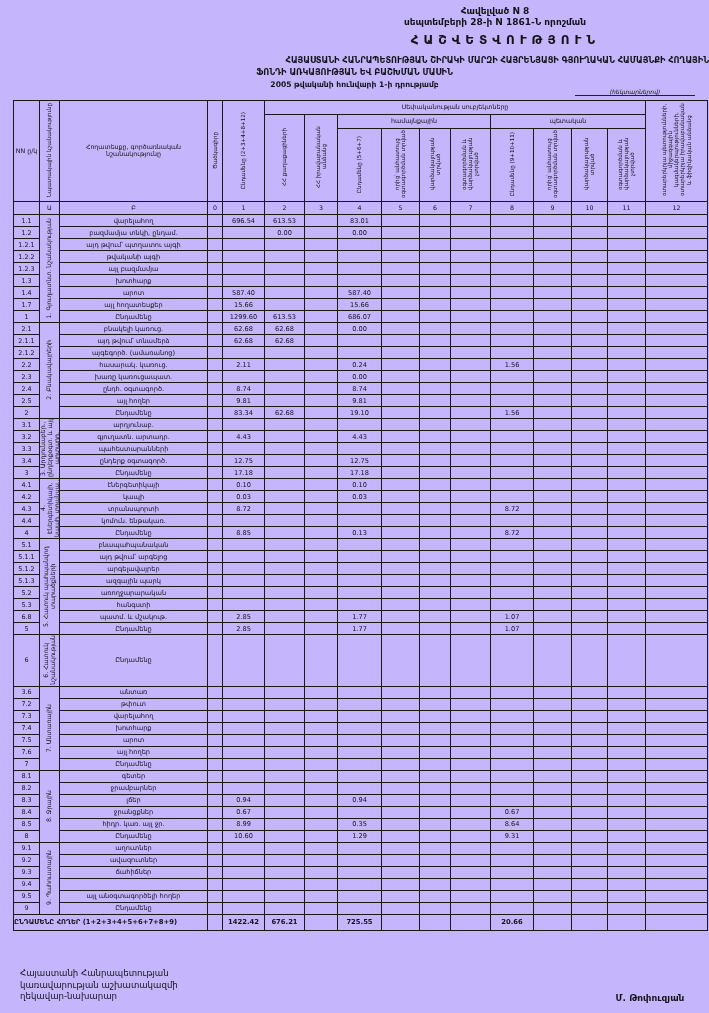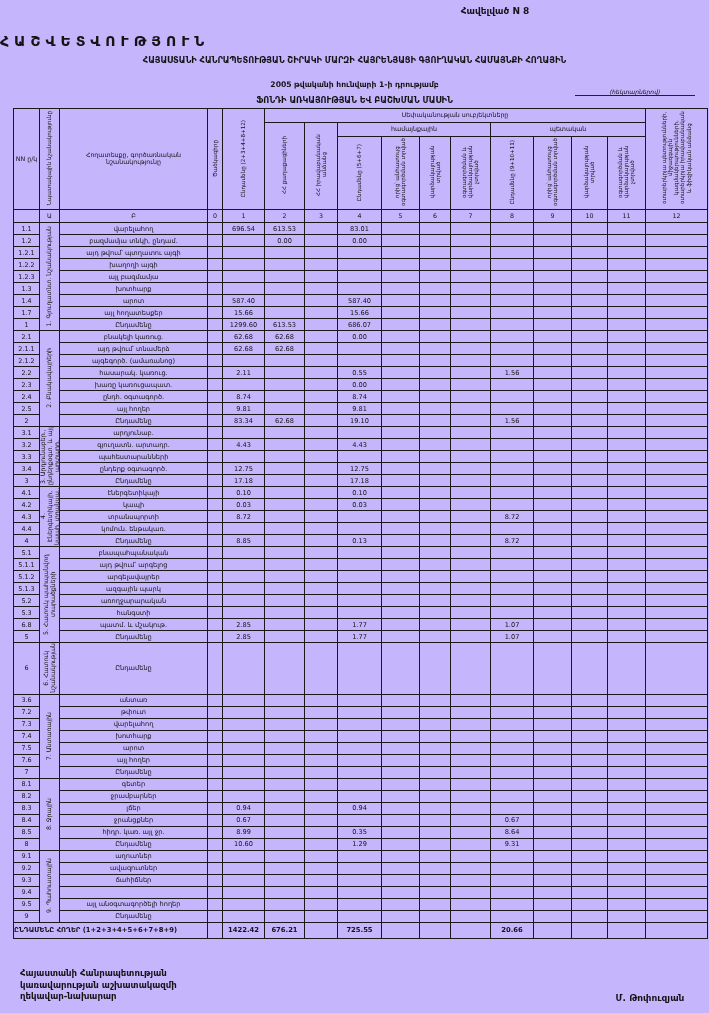--- a/index.html
+++ b/index.html
@@ -2,30 +2,30 @@
 <html><head>
 <meta charset="utf-8">
 <style>
   html,body{margin:0;padding:0;background:#e8e8e4;}
   .page{position:relative;width:709px;height:1013px;background:#c4b5fd;color:#141414;
         font-family:"DejaVu Sans",sans-serif;overflow:hidden;}
   
   .annex{position:absolute;top:6px;left:330px;width:330px;text-align:center;
          font-weight:bold;font-size:9px;line-height:1.25;}
   
-  .rep-title{position:absolute;top:33px;left:0;width:600px;text-align:left;
-             font-weight:bold;font-size:14px;letter-spacing:5px;}
-  .title1{position:absolute;top:55px;left:0;width:709px;text-align:center;font-weight:bold;font-size:8.2px;}
-  .title2{position:absolute;top:67px;left:0;width:709px;text-align:center;font-weight:bold;font-size:8.2px;margin-top:28px;}
+  .rep-title{position:absolute;top:33px;left:0;width:600px;text-align:right;
+             font-weight:bold;font-size:12px;letter-spacing:5px;}
+  .title1{position:absolute;top:55px;left:0;width:709px;text-align:right;font-weight:bold;font-size:8.2px;}
+  .title2{position:absolute;top:67px;left:0;width:709px;text-align:center;font-weight:bold;font-size:8.2px;}
   .title-date{position:absolute;top:80px;left:0;width:709px;text-align:center;font-weight:bold;font-size:7.6px;}
   .units{position:absolute;top:88px;left:575px;width:120px;text-align:center;
          font-style:italic;font-size:6px;border-bottom:1px solid #222;}
   
   table.land{position:absolute;top:100px;left:13px;width:687px;border-collapse:collapse;
-             table-layout:fixed;font-size:6.3px;margin-top:8px;}
+             table-layout:fixed;font-size:6.3px;}
   table.land th,table.land td{border:1px solid #1a1a1a;padding:0;vertical-align:middle;
              overflow:hidden;}
   table.land th{font-weight:normal;text-align:center;line-height:1.05;}
   thead tr.r1 th{height:13px;}
   thead tr.r2 th{height:13px;}
   thead tr.r3 th{height:72px;}
   thead tr.idx th{height:12px;font-size:6.3px;}
   .vt{writing-mode:vertical-rl;transform:rotate(180deg);display:inline-block;
       max-height:96px;font-size:5.6px;line-height:1.1;white-space:normal;}
   th .vt{max-height:70px;}
@@ -34,31 +34,32 @@
   td.sec .vt{max-height:120px;font-size:6.2px;}
   tbody td{height:11px;}
   td.num{text-align:center;font-size:6.4px;}
   td.lbl{text-align:center;padding-left:3px;font-size:6.6px;white-space:nowrap;}
   td.lbl.ind{text-align:center;padding-left:0;}
   td.val{text-align:center;font-size:6.6px;}
   tr.tall td{height:36px;}
   tr.grand td{height:15px;font-weight:bold;font-size:6.8px;}
   tr.grand td.glabel{text-align:left;}
   
-  .foot-left{position:absolute;top:968px;left:20px;font-size:8.6px;font-weight:bold;line-height:1.35;}
+  .foot-left{position:absolute;top:968px;left:20px;font-size:8.6px;font-weight:normal;line-height:1.35;}
   .foot-sign{position:absolute;top:993px;left:580px;width:140px;text-align:center;
              font-size:9px;font-weight:bold;}
 </style>
 </head>
 <body>
 
 <div class="page">
 
   <div class="annex">
     <div>Հավելված N 8</div>
+    <div>սեպտեմբերի 28-ի N 1861-Ն որոշման</div>
   </div>
 
   <div class="rep-title">ՀԱՇՎԵՏՎՈՒԹՅՈՒՆ</div>
   <div class="title1">ՀԱՅԱՍՏԱՆԻ ՀԱՆՐԱՊԵՏՈՒԹՅԱՆ ՇԻՐԱԿԻ ՄԱՐԶԻ ՀԱՅՐԵՆՅԱՑԻ ԳՅՈՒՂԱԿԱՆ ՀԱՄԱՅՆՔԻ ՀՈՂԱՅԻՆ</div>
   <div class="title2">ՖՈՆԴԻ ԱՌԿԱՅՈՒԹՅԱՆ ԵՎ ԲԱՇԽՄԱՆ ՄԱՍԻՆ</div>
   <div class="title-date">2005 թվականի հունվարի 1-ի դրությամբ</div>
   <div class="units">(հեկտարներով)</div>
 
   <table class="land">
     <colgroup>
@@ -172,21 +173,21 @@
           <td class="val"></td>
           <td class="val"></td>
           <td class="val"></td>
           <td class="val"></td>
           <td class="val"></td>
           <td class="val"></td>
           <td class="val"></td>
         </tr>
         <tr>
           <td class="num">1.2.2</td>
-          <td class="lbl ind">խաղողի այգի</td>
+          <td class="lbl ind">թվականի այգի</td>
           <td class="val"></td>
           <td class="val"></td>
           <td class="val"></td>
           <td class="val"></td>
           <td class="val"></td>
           <td class="val"></td>
           <td class="val"></td>
           <td class="val"></td>
           <td class="val"></td>
           <td class="val"></td>
@@ -331,21 +332,21 @@
           <td class="val"></td>
           <td class="val"></td>
         </tr>
         <tr>
           <td class="num">2.2</td>
           <td class="lbl">հասարակ. կառուց.</td>
           <td class="val"></td>
           <td class="val">2.11</td>
           <td class="val"></td>
           <td class="val"></td>
-          <td class="val">0.55</td>
+          <td class="val">0.24</td>
           <td class="val"></td>
           <td class="val"></td>
           <td class="val"></td>
           <td class="val">1.56</td>
           <td class="val"></td>
           <td class="val"></td>
           <td class="val"></td>
           <td class="val"></td>
         </tr>
         <tr>

